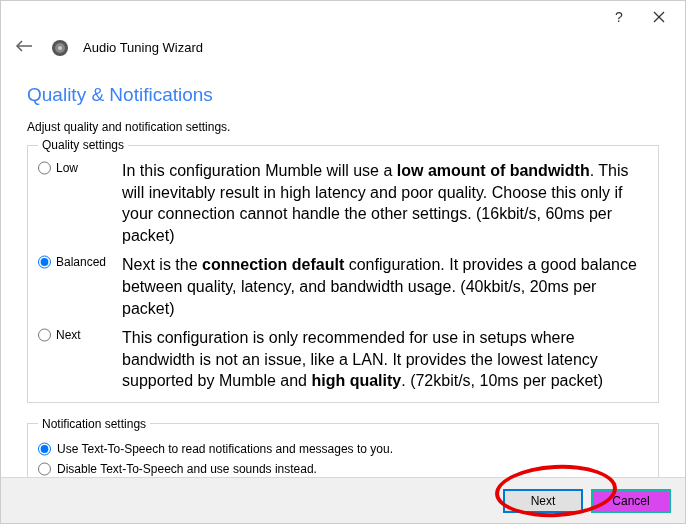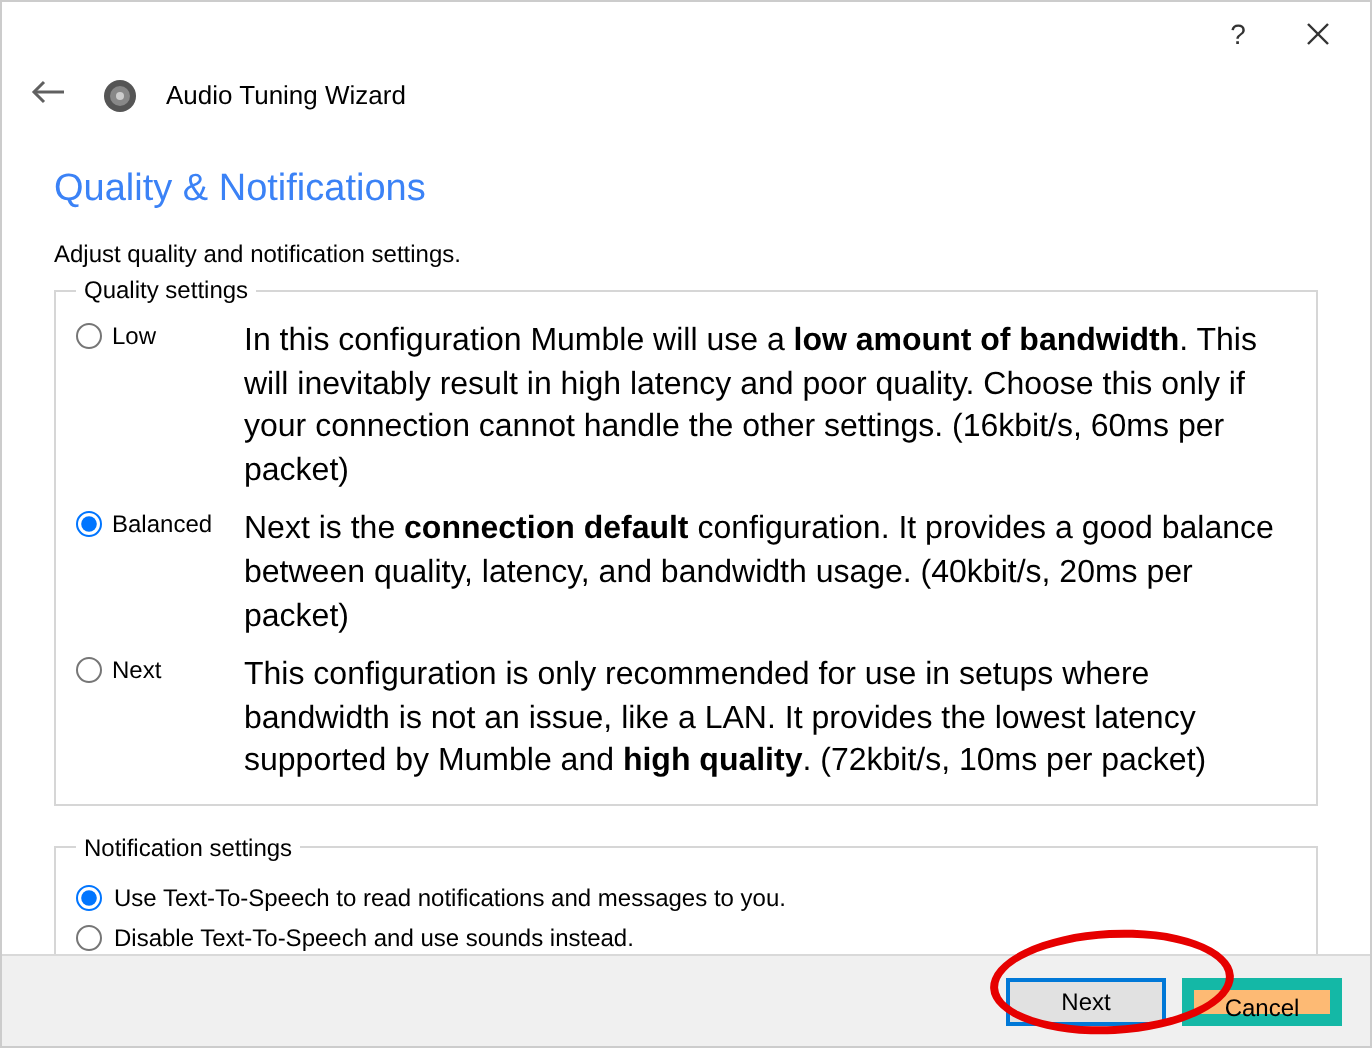--- a/index.html
+++ b/index.html
@@ -103,22 +103,22 @@
     border-top: 1px solid #d9d9d9;
     display: flex;
     justify-content: flex-end;
     align-items: center;
     gap: 8px;
     padding: 0 14px;
   }
   .btn {
     min-width: 80px;
     height: 24px;
-    border: 6px solid #14b8a6;
-    background: #fdba74;
+    border: 2px solid #14b8a6;
+    background: #d946ef;
     font-size: 12px;
     font-family: inherit;
     padding: 2px 12px;
     cursor: default;
   }
   .btn.primary {
     border: 2px solid #0078d7;
     background: #e1e1e1;
   }
   .highlight-ellipse {

